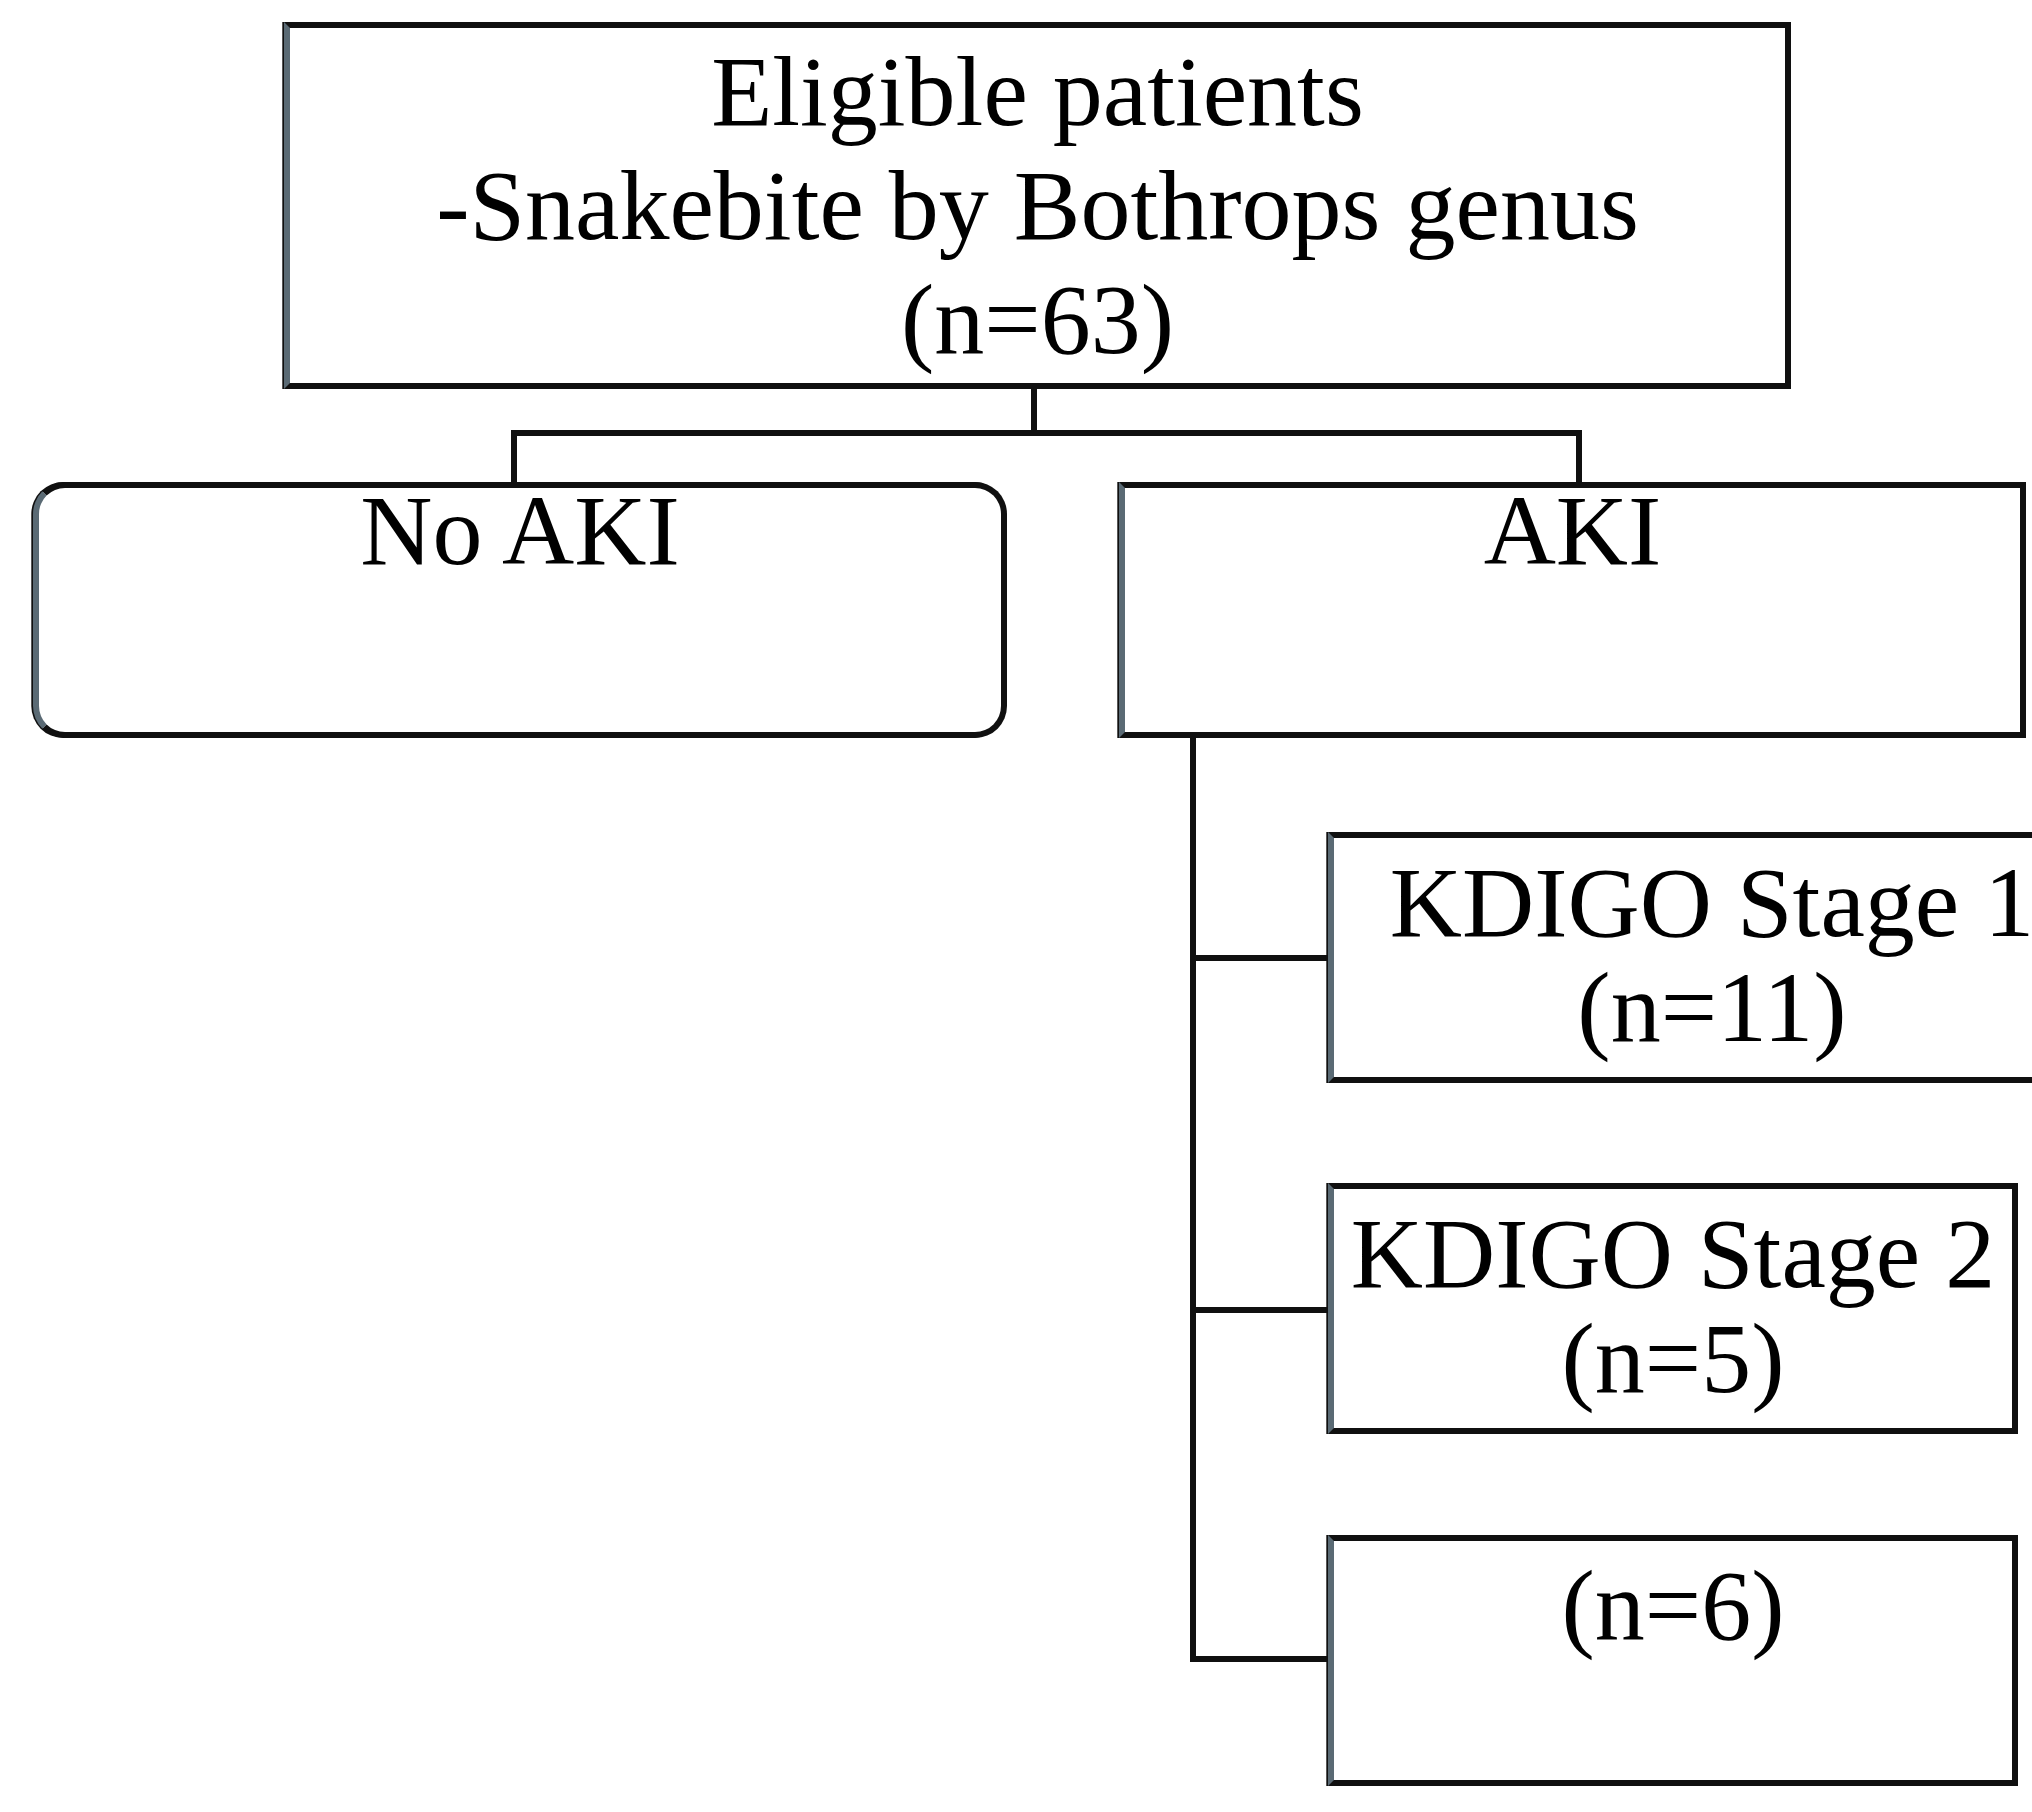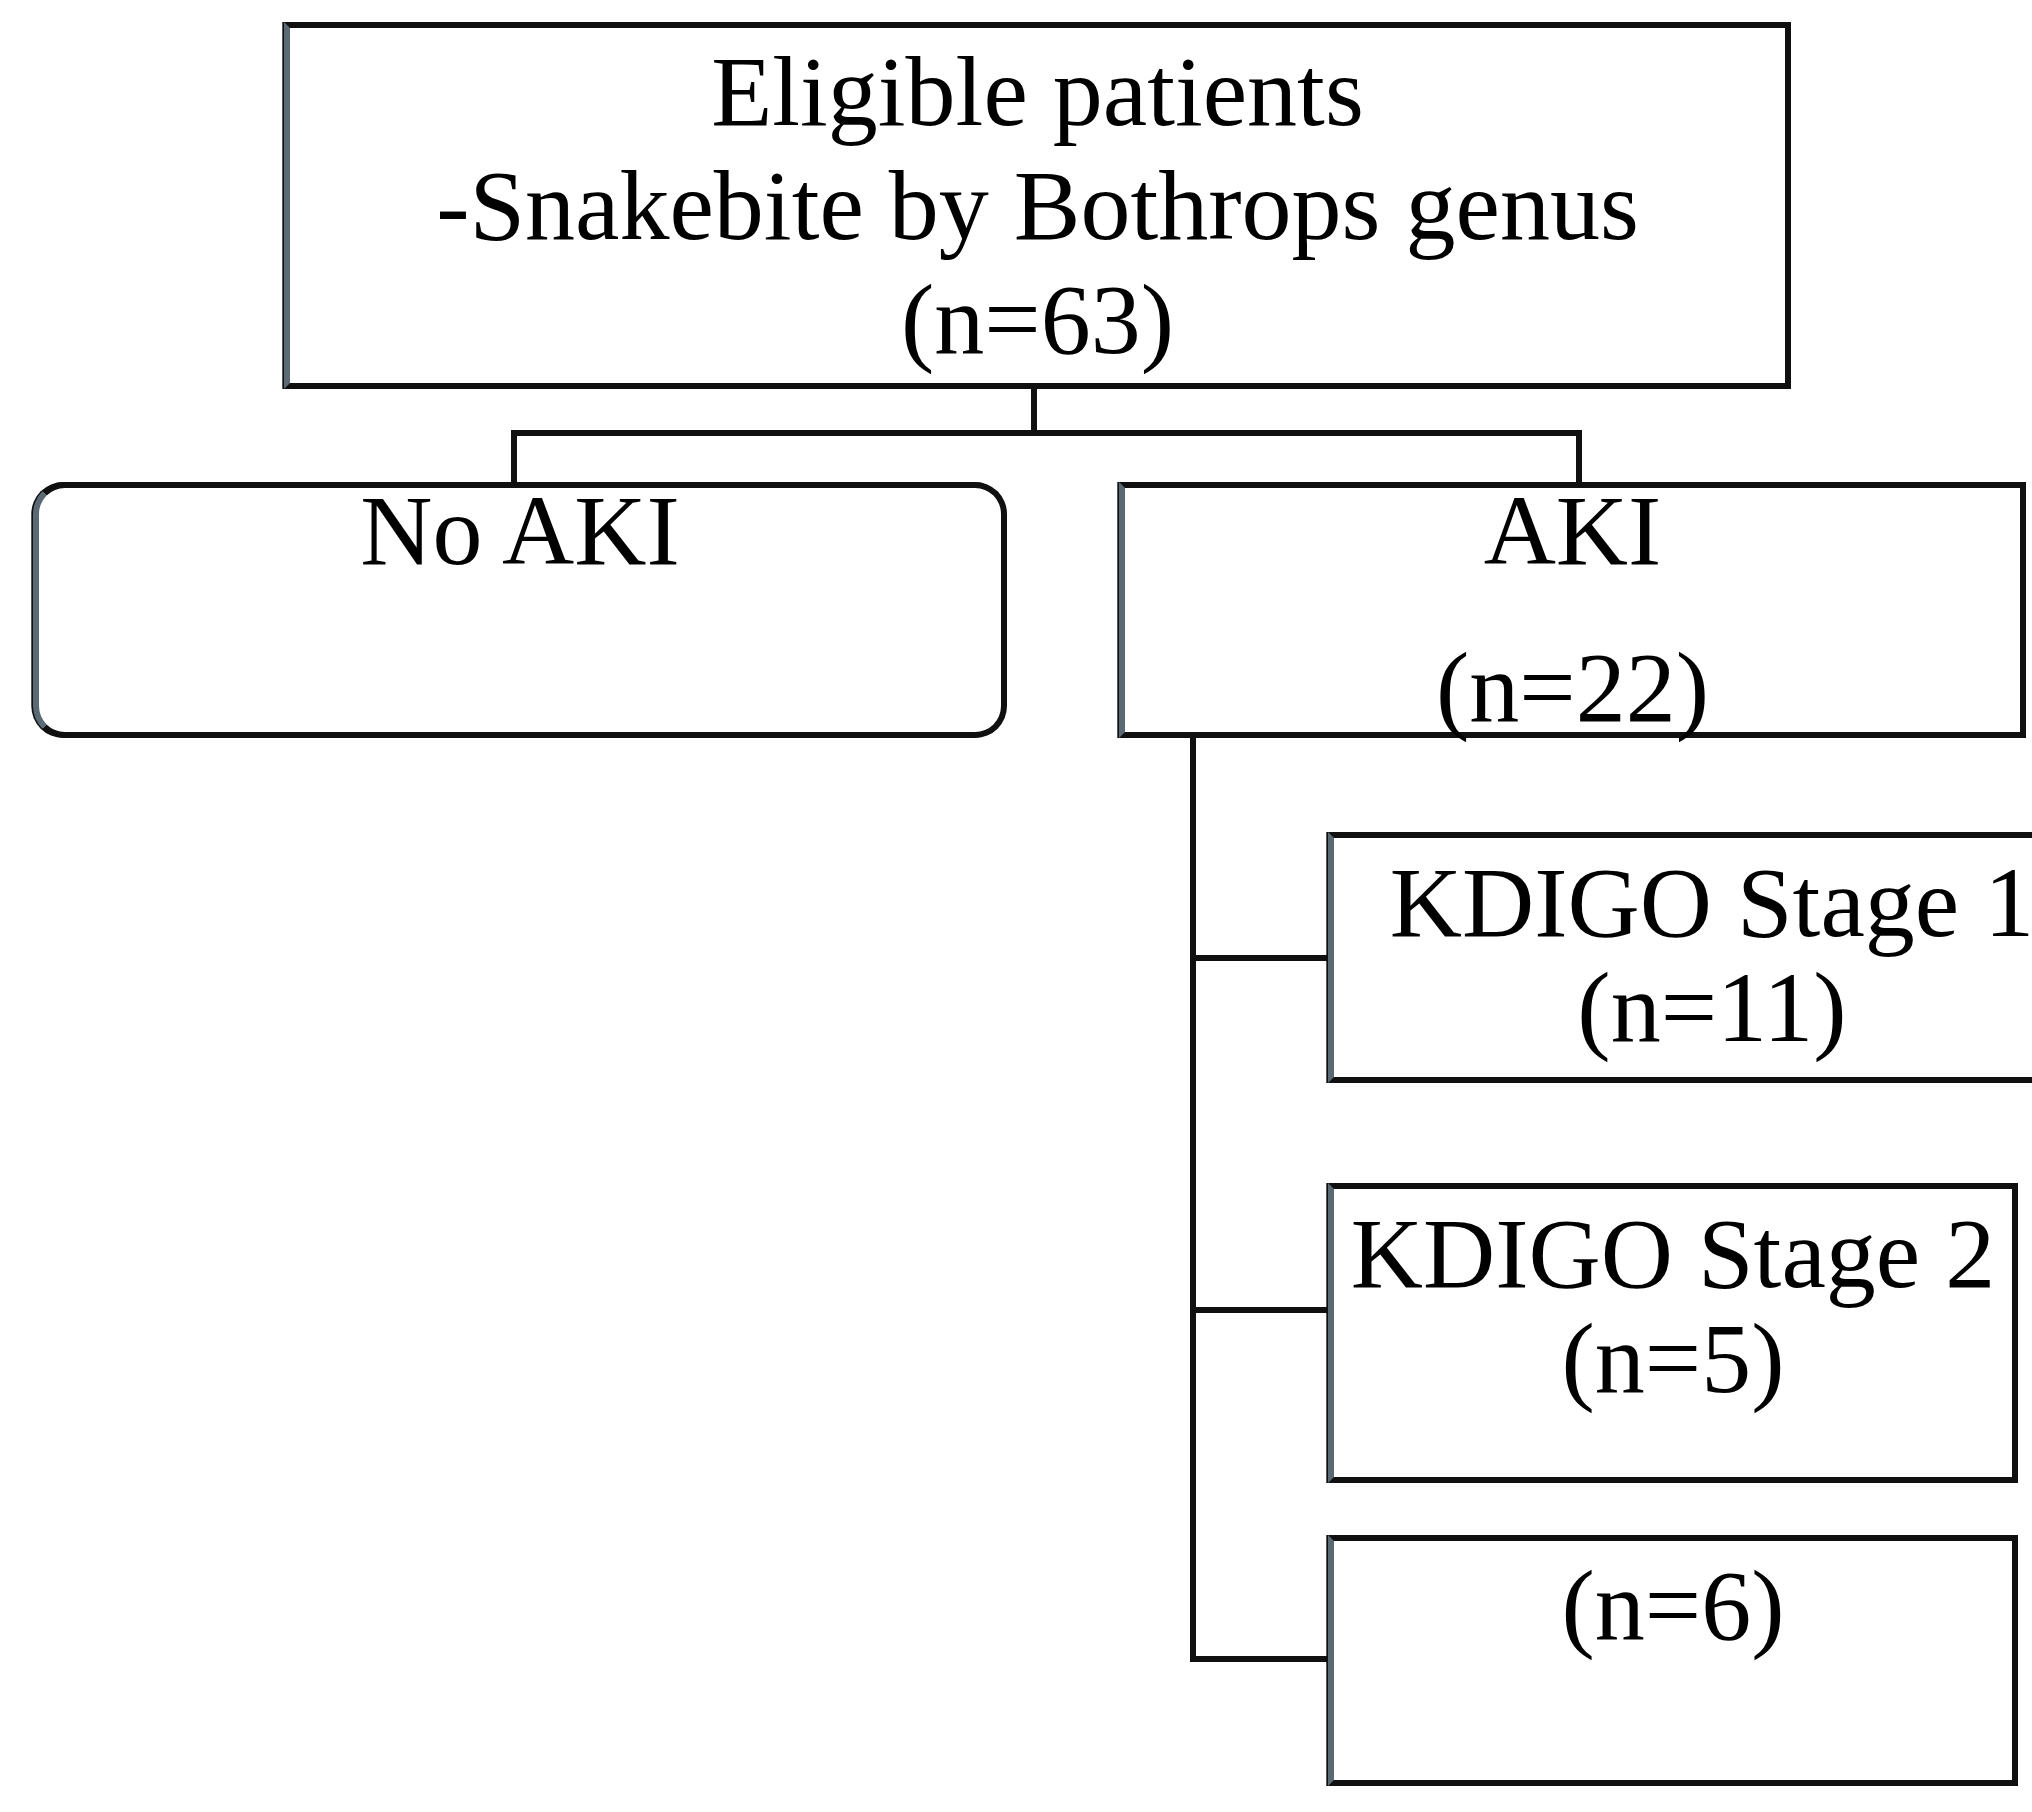--- a/index.html
+++ b/index.html
@@ -34,21 +34,21 @@
   .node-eligible { left: 284px; top: 22px; width: 1507px; height: 367px; }
   .node-eligible .txt { line-height: 114px; padding-top: 7px; }
 
   
   .node-noaki { left: 33px;   top: 482px; width: 974px; height: 256px; border-radius: 32px; }
   .node-aki   { left: 1119px; top: 482px; width: 907px; height: 256px; text-align: center; }
   .duo .txt { line-height: 157px; position: relative; top: -36px; }
 
   
   .node-stage1 { left: 1328px; top: 832px;  width: 768px; height: 251px; }
-  .node-stage2 { left: 1328px; top: 1183px; width: 690px; height: 300px; }
+  .node-stage2 { left: 1328px; top: 1183px; width: 690px; height: 251px; }
   .node-stage3 { left: 1328px; top: 1535px; width: 690px; height: 251px; }
   .kdigo .txt { line-height: 105px; padding-top: 12.2px; }
 
   .it { }
 
   .conn {
     position: absolute;
     background: #101010;
     z-index: 1;
   }
@@ -85,21 +85,20 @@
 
   <div class="node duo node-noaki">
     <div class="txt">
       <div>No AKI</div>
     </div>
   </div>
 
   <div class="node duo node-aki">
     <div class="txt">
       <div>AKI</div>
-      <div>(n=22)</div>
     </div>
   </div>
 
   <div class="node kdigo node-stage1">
     <div class="txt">
       <div>KDIGO Stage 1</div>
       <div>(n=11)</div>
     </div>
   </div>
 

